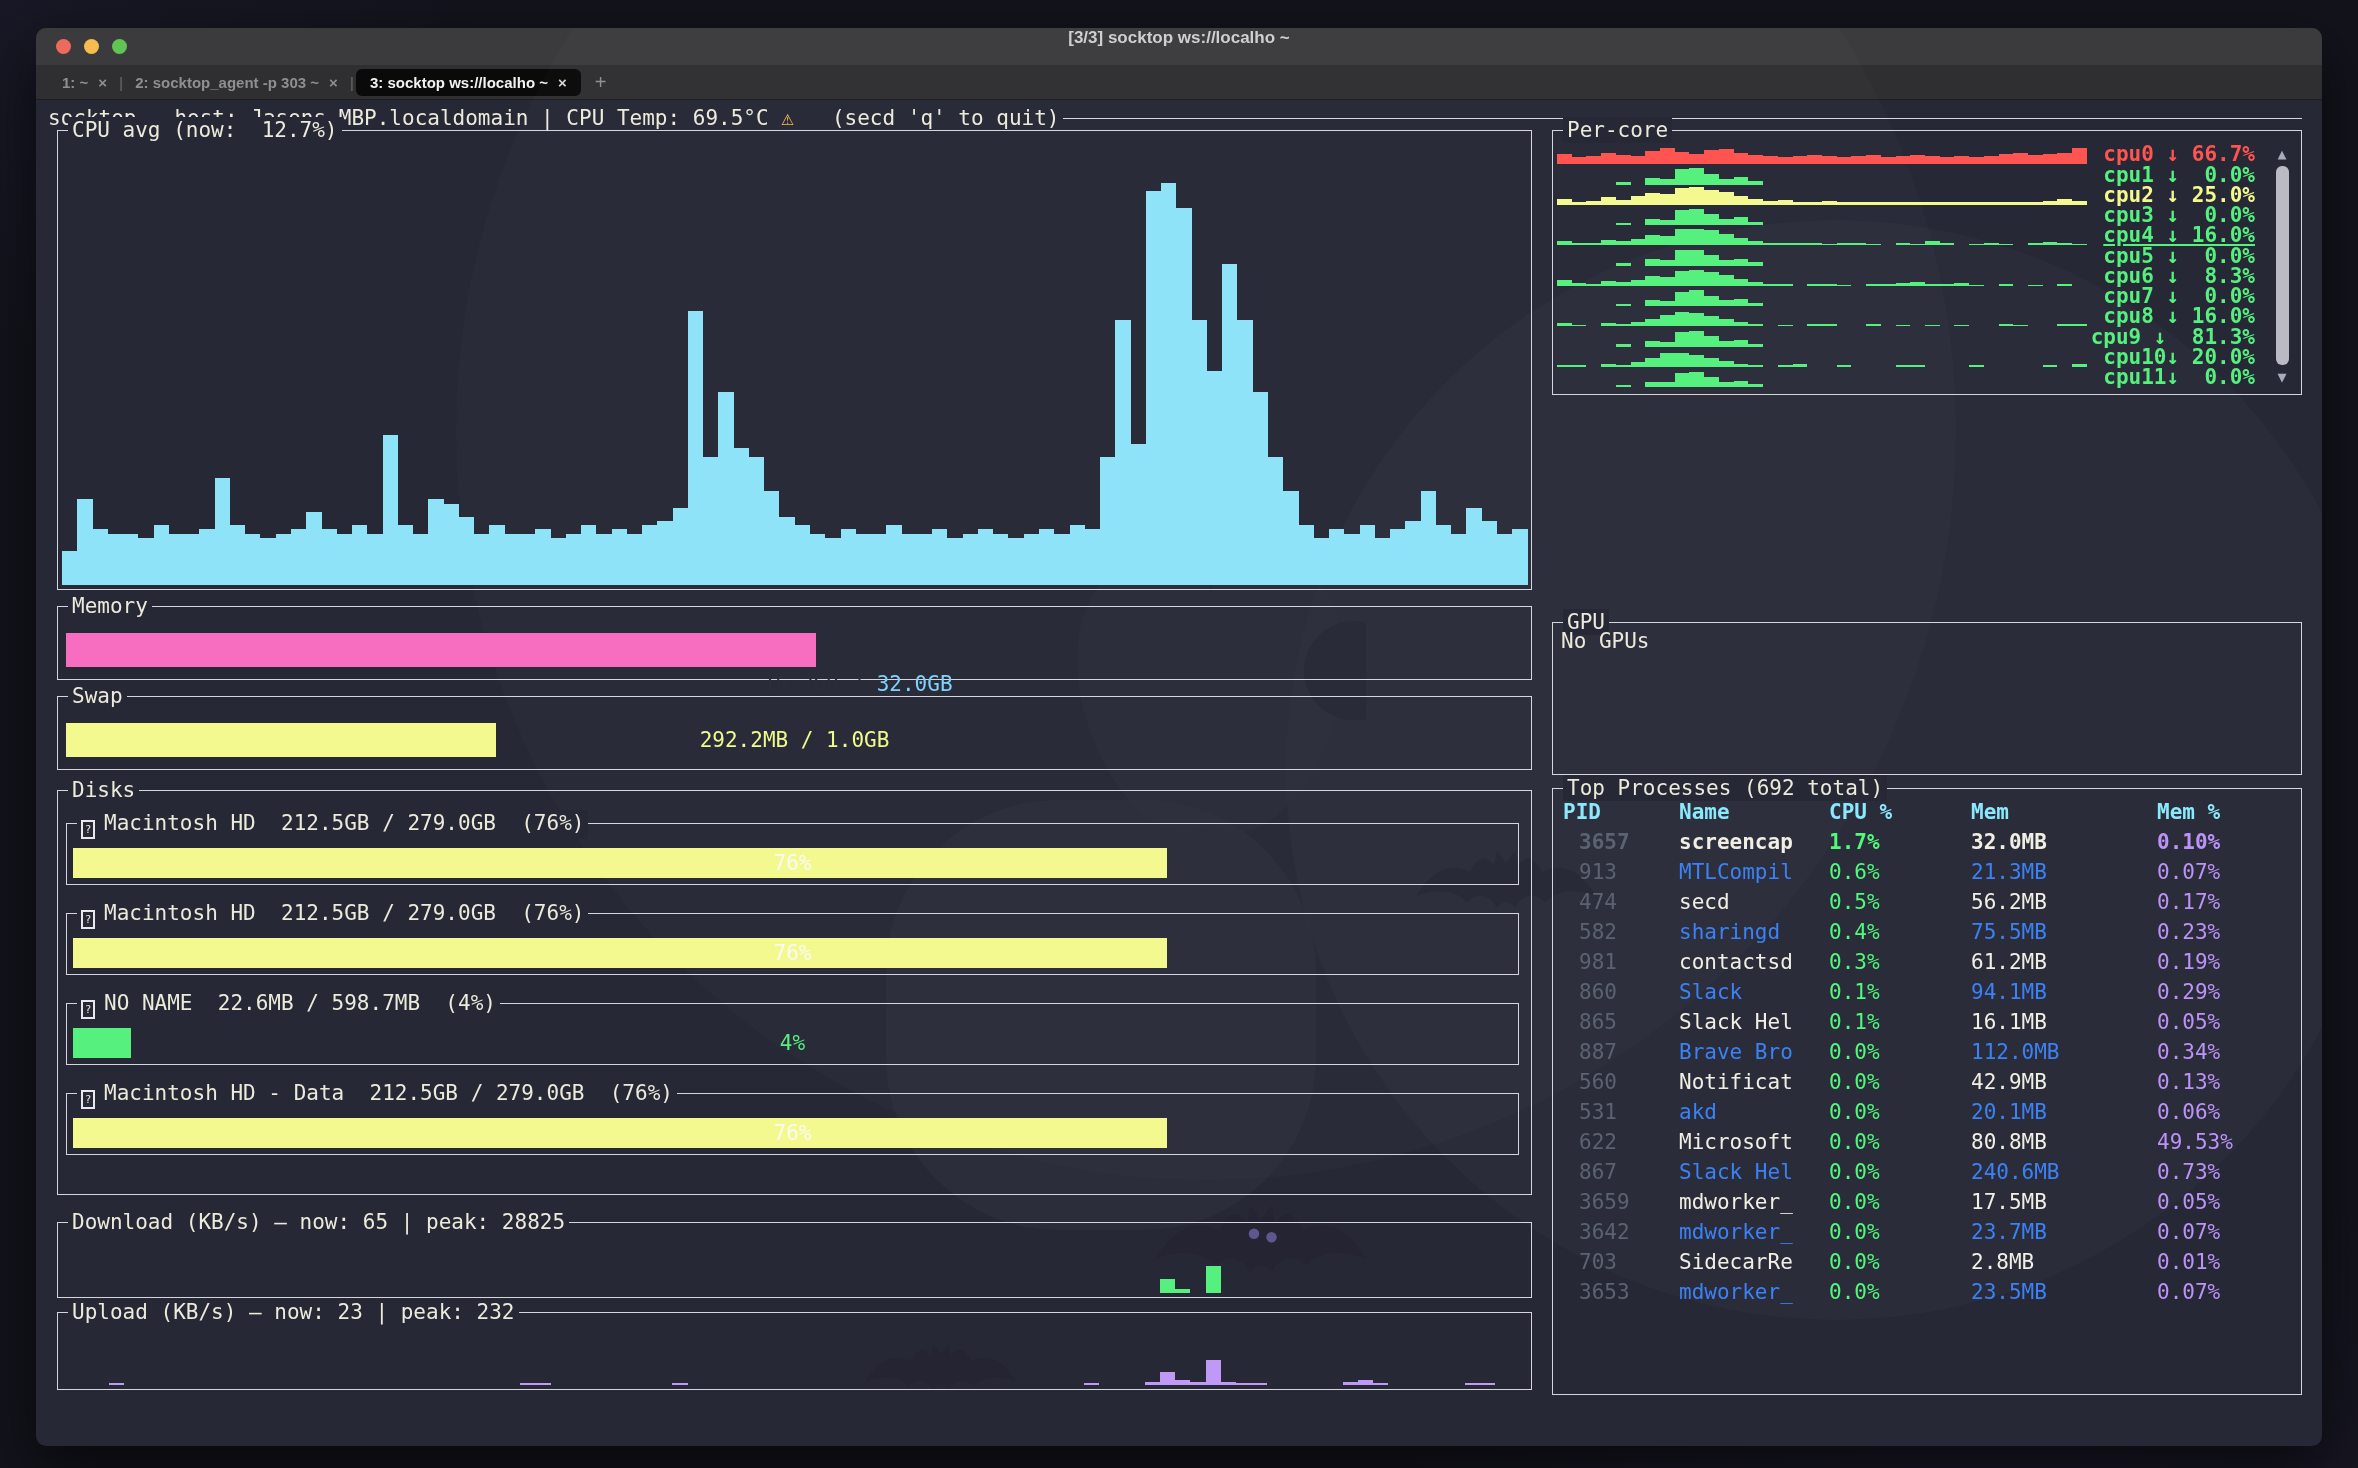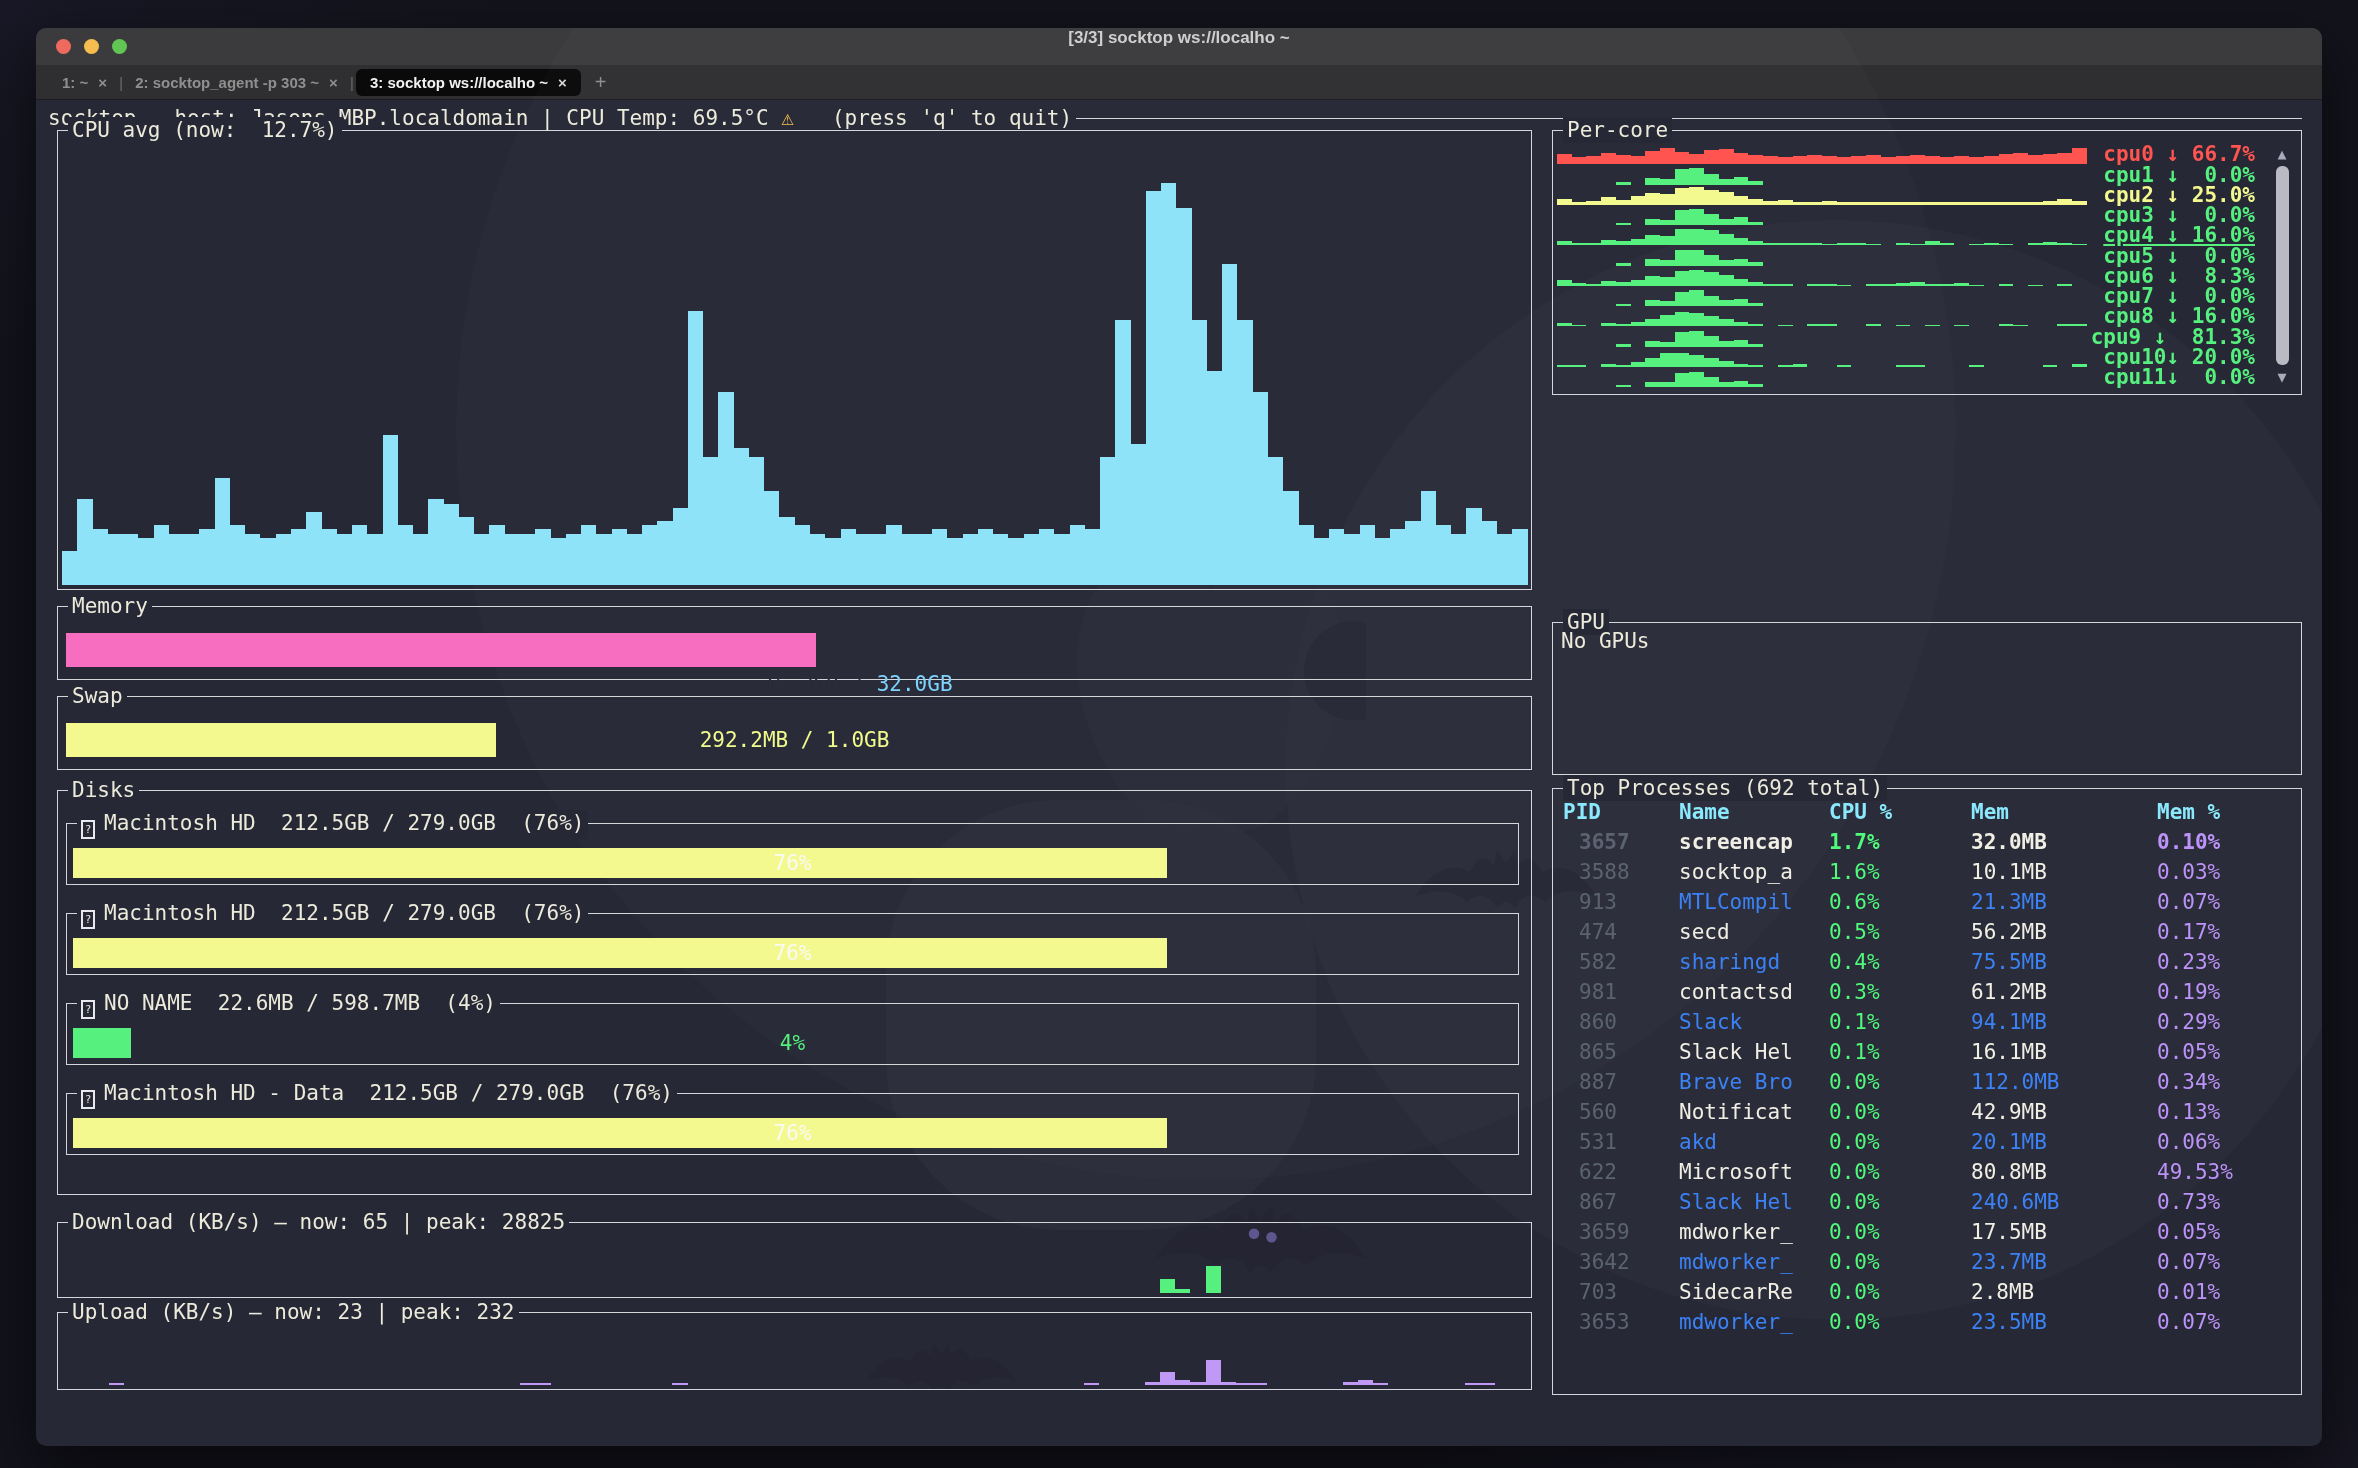--- a/index.html
+++ b/index.html
@@ -133,21 +133,21 @@
         <path fill="#23222f" d="M0 34 Q16 8 36 18 Q44 2 52 14 L54 4 L60 12 L66 4 L68 14 Q76 2 84 18 Q104 8 120 34 Q98 26 86 38 Q74 28 66 42 Q60 34 54 42 Q46 28 34 38 Q22 26 0 34 Z"></path>
       </svg>
       <svg class="bat" style="left:1380px;top:740px;width:180px;height:85px;opacity:.35" viewBox="0 0 120 50">
         <path fill="#23222f" d="M0 34 Q16 8 36 18 Q44 2 52 14 L54 4 L60 12 L66 4 L68 14 Q76 2 84 18 Q104 8 120 34 Q98 26 86 38 Q74 28 66 42 Q60 34 54 42 Q46 28 34 38 Q22 26 0 34 Z"></path>
       </svg>
     </div>
 
     <div class="apphead">
       <span>socktop — host: Jasons-MBP.localdomain | CPU Temp: 69.5°C </span>
       <span class="warn">⚠</span>
-      <span>   (press 'q' to quit)</span>
+      <span>   (secd 'q' to quit)</span>
       <span class="hline"></span>
     </div>
 
     <div class="panel" style="left:21px;top:30px;width:1475px;height:460px">
       <span class="ptitle">CPU avg (now:  12.7%)</span>
       <div class="chart" style="position:absolute;left:4px;right:4px;bottom:4px;height:428px">
           <i style="height: 8%; background: rgb(142, 227, 248);"></i>
           <i style="height: 20%; background: rgb(142, 227, 248);"></i>
           <i style="height: 13%; background: rgb(142, 227, 248);"></i>
           <i style="height: 12%; background: rgb(142, 227, 248);"></i>
@@ -810,21 +810,20 @@
       <span class="ptitle">Top Processes (692 total)</span>
       <div class="prow header" style="margin-top:8px">
         <span>PID</span>
         <span>Name</span>
         <span>CPU %</span>
         <span>Mem</span>
         <span>Mem %</span>
       </div>
       <div id="proc-rows">
           <div class="prow bold"><span class="pid">3657</span><span class="name">screencap</span><span class="cpu">1.7%</span><span class="mem">32.0MB</span><span class="memp">0.10%</span></div>
-          <div class="prow"><span class="pid">3588</span><span class="name">socktop_a</span><span class="cpu">1.6%</span><span class="mem">10.1MB</span><span class="memp">0.03%</span></div>
           <div class="prow dim"><span class="pid">913</span><span class="name">MTLCompil</span><span class="cpu">0.6%</span><span class="mem">21.3MB</span><span class="memp">0.07%</span></div>
           <div class="prow"><span class="pid">474</span><span class="name">secd</span><span class="cpu">0.5%</span><span class="mem">56.2MB</span><span class="memp">0.17%</span></div>
           <div class="prow dim"><span class="pid">582</span><span class="name">sharingd</span><span class="cpu">0.4%</span><span class="mem">75.5MB</span><span class="memp">0.23%</span></div>
           <div class="prow"><span class="pid">981</span><span class="name">contactsd</span><span class="cpu">0.3%</span><span class="mem">61.2MB</span><span class="memp">0.19%</span></div>
           <div class="prow dim"><span class="pid">860</span><span class="name">Slack</span><span class="cpu">0.1%</span><span class="mem">94.1MB</span><span class="memp">0.29%</span></div>
           <div class="prow"><span class="pid">865</span><span class="name">Slack Hel</span><span class="cpu">0.1%</span><span class="mem">16.1MB</span><span class="memp">0.05%</span></div>
           <div class="prow dim"><span class="pid">887</span><span class="name">Brave Bro</span><span class="cpu">0.0%</span><span class="mem">112.0MB</span><span class="memp">0.34%</span></div>
           <div class="prow"><span class="pid">560</span><span class="name">Notificat</span><span class="cpu">0.0%</span><span class="mem">42.9MB</span><span class="memp">0.13%</span></div>
           <div class="prow dim"><span class="pid">531</span><span class="name">akd</span><span class="cpu">0.0%</span><span class="mem">20.1MB</span><span class="memp">0.06%</span></div>
           <div class="prow"><span class="pid">622</span><span class="name">Microsoft</span><span class="cpu">0.0%</span><span class="mem">80.8MB</span><span class="memp">49.53%</span></div>

